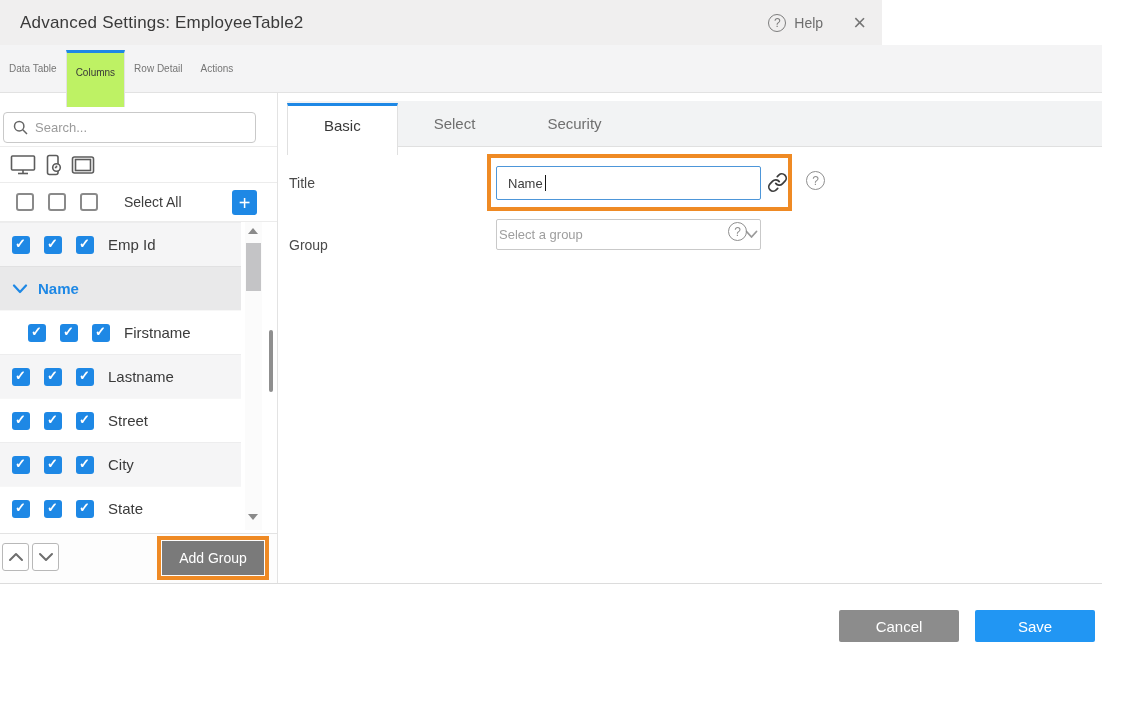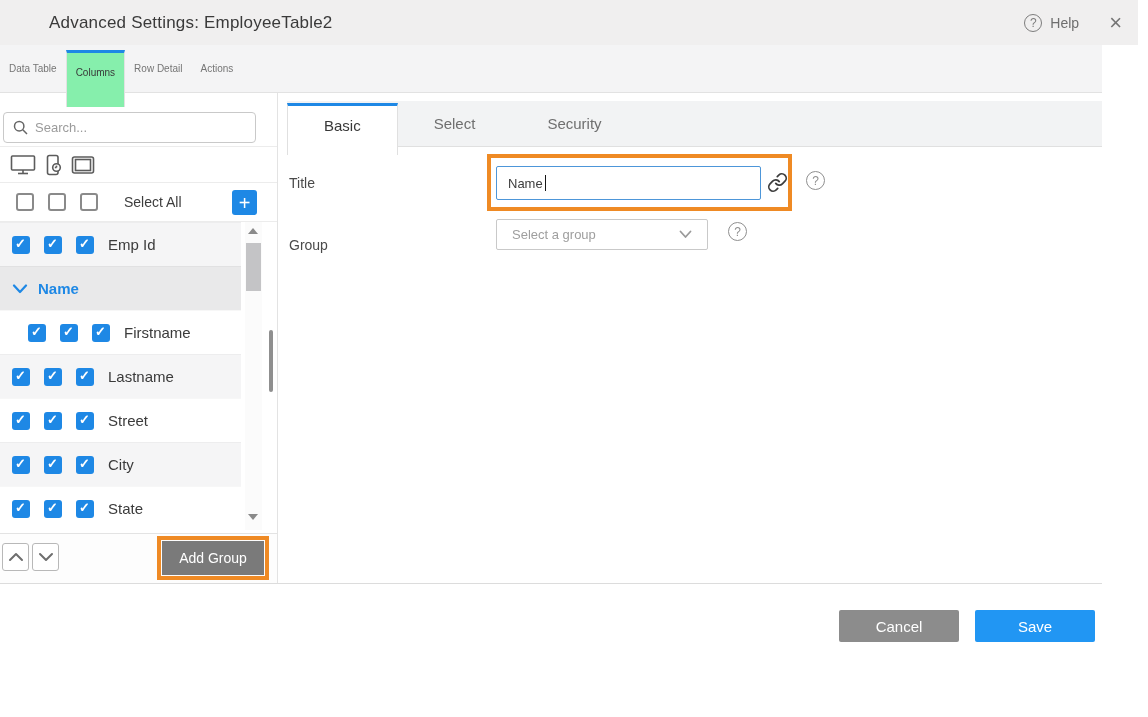--- a/index.html
+++ b/index.html
@@ -1,32 +1,32 @@
 <!DOCTYPE html>
 <html><head>
 <meta charset="utf-8">
 <style>
   * { margin:0; padding:0; box-sizing:border-box; }
   body { background:#fff; font-family:"Liberation Sans", sans-serif; }
   #app { position:relative; width:1148px; height:717px; background:#fff; overflow:hidden; }
 
   
-  .hdr { position:absolute; left:0; top:0; width:1138px; height:45px; background:#f0efef; display:flex; align-items:center;padding-left:29px; }
+  .hdr { position:absolute; left:0; top:0; width:882px; height:45px; background:#f0efef; display:flex; align-items:center; }
   .hdr-title { margin-left:20px; font-size:17px; font-weight:500; color:#3a3a3a; letter-spacing:.2px; }
   .hdr-right { position:absolute; right:16px; top:0; height:45px; display:flex; align-items:center; }
   .qcircle { width:18px; height:18px; border:1.5px solid #7d7d7d; border-radius:50%; color:#7d7d7d;
              font-size:12px; display:flex; align-items:center; justify-content:center; flex:none; }
   .hdr-help-label { font-size:14px; color:#6e6e6e; margin:0 30px 0 8px; }
   .hdr-close { font-size:22px; color:#757575; line-height:1; cursor:default; }
 
   
   .tabs { position:absolute; top:45px; left:0; width:1102px; height:48px; background:#f4f4f5;
           border-bottom:1px solid #e2e2e2; display:flex; }
   .tab { padding:0 9px; font-size:10px; color:#757575; line-height:47px; height:48px; }
-  .tab.active { position:relative; top:5px; height:57px; line-height:40px; background:#86efac; color:#383838;
+  .tab.active { position:relative; top:5px; height:57px; line-height:40px; background:#bef264; color:#383838;
                 border-left:1px solid #e2e2e2; border-right:1px solid #e2e2e2; border-top:3px solid #1e88e5; z-index:6; }
 
   
   .sidebar { position:absolute; top:93px; left:0; width:278px; height:490px; background:#fff; border-right:1px solid #e3e3e3; }
   .s-search { position:absolute; top:0; left:0; width:277px; height:54px; border-bottom:1px solid #ececec; }
   .searchbox { position:absolute; top:19px; left:3px; width:253px; height:31px; border:1px solid #c9c9c9; border-radius:4px;
                background:#fff; display:flex; align-items:center; padding:0 9px; gap:7px; }
   .searchbox input { border:none; outline:none; flex:1; font-size:13px; color:#444; font-family:inherit; background:transparent; }
   .searchbox input::placeholder { color:#9b9b9b; }
   .devices { position:absolute; top:54px; left:0; width:277px; height:36px; display:flex; align-items:center;
@@ -80,22 +80,22 @@
   .flabel.title { left:289px; top:175px; }
   .flabel.group { left:289px; top:227px;margin-top:10px; }
   .title-input { position:absolute; left:496px; top:166px; width:265px; height:34px; border:1px solid #4d96d9;
                  border-radius:2px; padding:0 11px; font-size:13px; color:#3d3d3d; outline:none; font-family:inherit; background:#fff; }
   .caret { position:absolute; left:545px; top:175px; width:1px; height:16px; background:#151515; z-index:9; }
   .linkicon { position:absolute; left:767px; top:172px; }
   .qmark { position:absolute; width:19px; height:19px; border:1.5px solid #8f8f8f; border-radius:50%; color:#8f8f8f;
            font-size:12px; display:flex; align-items:center; justify-content:center; }
   .qmark.t { left:806px; top:171px; }
   .qmark.g { left:728px; top:222px; }
-  .selectbox { position:absolute; left:496px; top:219px; width:212px; height:31px; border:1px solid #c9c9c9; border-radius:2px;
-               background:#fff; display:flex; align-items:center; padding:0 15px; }
+  .selectbox { position:absolute; left:496px; top:219px; width:265px; height:31px; border:1px solid #c9c9c9; border-radius:2px;
+               background:#fff; display:flex; align-items:center; padding:0 2px; }
   .select-placeholder { font-size:13px; color:#9e9e9e; }
   .selectbox svg { margin-left:auto; }
 
   
   .bdiv { position:absolute; left:0; top:583px; width:1102px; height:1px; background:#dcdcdc; }
   .btn { position:absolute; top:610px; width:120px; height:32px; border-radius:2px; color:#fff; font-size:15px;
          display:flex; align-items:center; justify-content:center; cursor:default; }
   .btn.cancel { left:839px; background:#8c8c8c; }
   .btn.save { left:975px; background:#2196f3; }
 </style>

